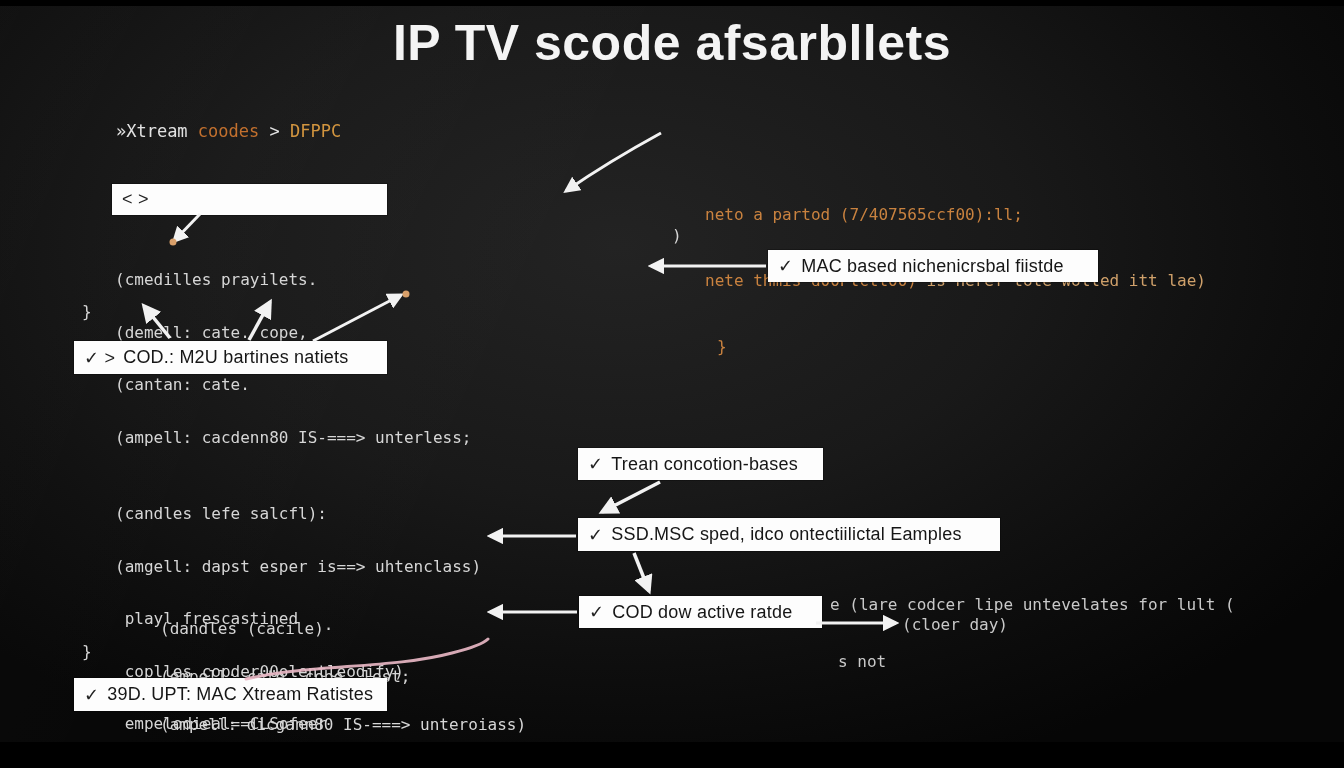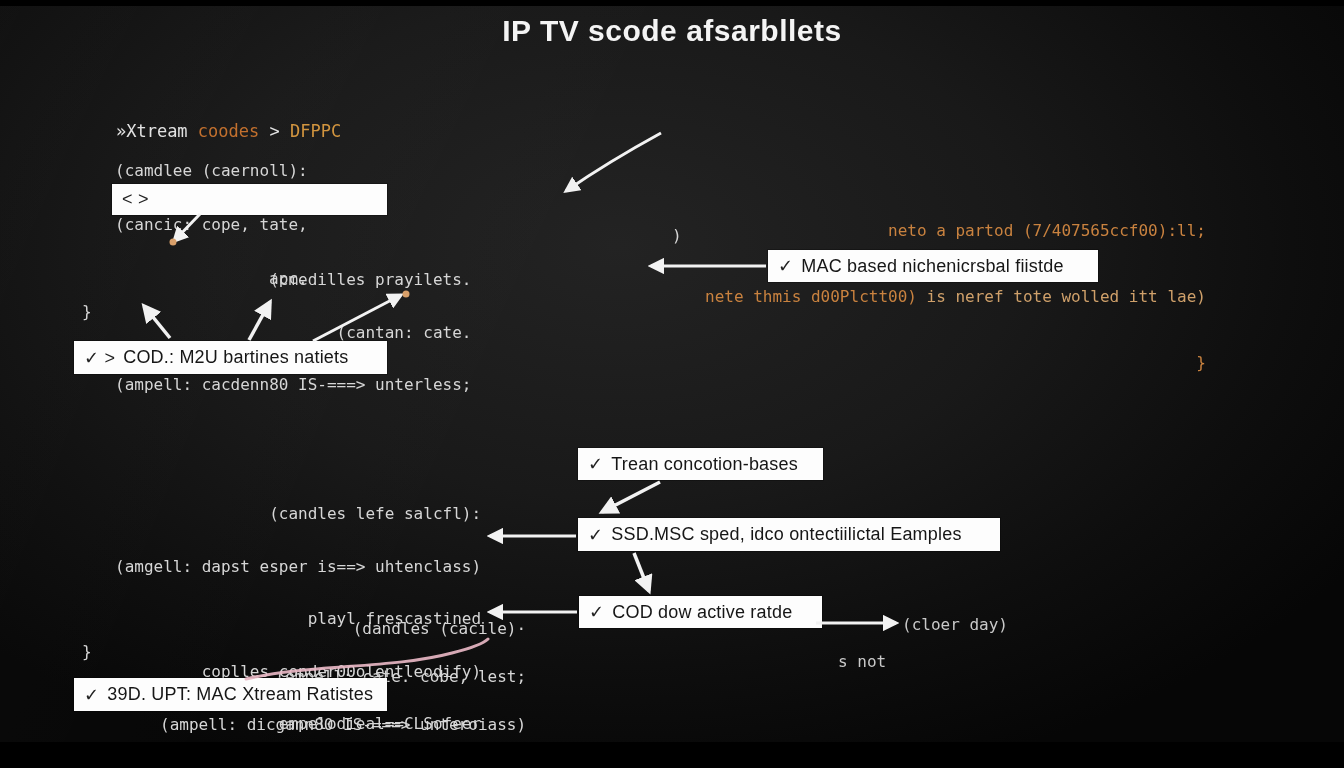--- a/index.html
+++ b/index.html
@@ -8,23 +8,23 @@
     background:
       linear-gradient(115deg, rgba(255,255,255,0.022) 0%, rgba(255,255,255,0) 42%),
       radial-gradient(ellipse 900px 560px at 46% 32%, #232323 0%, #191919 45%, #0e0e0e 75%, #060606 100%);
     font-family:"Liberation Sans", sans-serif;
   }
   .bar{position:absolute;left:0;width:100%;background:#000;}
   .bar.top{top:0;height:6px;}
   .bar.bottom{bottom:0;height:26px;}
   .title{
     position:absolute;top:14px;left:0;width:100%;text-align:center;
-    color:#f4f4f4;font-size:30px;font-weight:bold;letter-spacing:0.5px;
+    color:#f4f4f4;font-size:50px;font-weight:bold;letter-spacing:0.5px;
   }
-  .mono{font-family:"DejaVu Sans Mono", monospace;white-space:pre;text-align:right;}
+  .mono{font-family:"DejaVu Sans Mono", monospace;white-space:pre;}
   .codeblock{position:absolute;color:#d6d6d6;font-size:16px;line-height:18px;}
   .codeline{white-space:pre;}
   .hdr{position:absolute;font-size:17px;color:#e2e2e2;white-space:pre;}
   .hdr .kw{color:#c2702e;}
   .hdr .tgt-o{color:#d2953f;}
   .hdr .tgt-w{color:#ececec;}
   .brace{position:absolute;color:#d6d6d6;font-size:16px;}
   .orangeblock{position:absolute;font-size:16px;line-height:22px;color:#c9823f;}
   .orangeblock .lighter{color:#cfa06a;}
   .whitebox{
@@ -40,43 +40,39 @@
 <body>
 
 <div class="canvas">
 
   <div class="title">IP TV scode afsarbllets</div>
 
   <div class="hdr mono" style="left:75px;top:101px;">
     <span>»Xtream </span><span class="kw">coodes</span><span> &gt; </span><span class="tgt-o">DFPPC</span>
   </div>
 
-  <div class="codeblock mono" style="left:115px;top:126px;">
-    <div class="codeline">(camdlee (caernoll):</div>
-    <div class="codeline">(cancic: cope, tate,</div>
-    <div class="codeline"> apc.</div>
-  </div>
 
   <div class="whitebox" style="left:112px;top:184px;width:275px;height:31px;">
     <span class="ic">&lt; &gt;</span>
   </div>
 
   <div class="codeblock mono" style="left:115px;top:236px;line-height:17.5px;">
     <div class="codeline">(cmedilles prayilets.</div>
+    <div class="codeline">(demell: cate. cope,</div>
     <div class="codeline">(cantan: cate.</div>
     <div class="codeline">(ampell: cacdenn80 IS-===&gt; unterless;</div>
   </div>
   <div class="brace mono" style="left:82px;top:302px;">}</div>
 
   <div class="whitebox" style="left:74px;top:341px;width:313px;height:33px;">
     <span class="ic">✓ &gt;</span>
     <span>COD.: M2U bartines natiets</span>
   </div>
 
-  <div class="orangeblock mono" style="left:705px;top:176px;">
+  <div class="orangeblock mono" style="left:705px;top:160px;">
     <div class="codeline">neto a partod (7/407565ccf00):ll;</div>
     <div class="codeline"><span>nete thmis d00Plctt00) </span><span class="lighter">is neref tote wolled itt lae)</span></div>
     <div class="codeline" style="padding-left:12px;">}</div>
   </div>
   <div class="brace mono" style="left:672px;top:226px;">)</div>
 
   <div class="whitebox" style="left:768px;top:250px;width:330px;height:32px;">
     <span class="ic">✓</span>
     <span>MAC based nichenicrsbal fiistde</span>
   </div>
@@ -91,20 +87,21 @@
     <div class="codeline">(amwell: coteet80plentinchadisg;</div>
   </div>
 
   <div class="codeblock mono" style="left:128px;top:589px;line-height:16px;margin-left:32px;">
     <div class="codeline">(dandles (cacile)·</div>
     <div class="codeline">(empell: cate. cobe, lest;</div>
     <div class="codeline">(ampell: dicgann80 IS-===&gt; unteroiass)</div>
   </div>
   <div class="brace mono" style="left:82px;top:642px;">}</div>
 
+  <div class="grayline mono" style="left:830px;top:595px;">e (lare codcer lipe untevelates for lult (</div>
   <div class="grayline mono" style="left:838px;top:652px;">s not</div>
   <div class="grayline mono" style="left:902px;top:615px;">(cloer day)</div>
 
   <div class="whitebox" style="left:578px;top:448px;width:245px;height:32px;">
     <span class="ic">✓</span>
     <span>Trean concotion-bases</span>
   </div>
 
   <div class="whitebox" style="left:578px;top:518px;width:422px;height:33px;">
     <span class="ic">✓</span>

